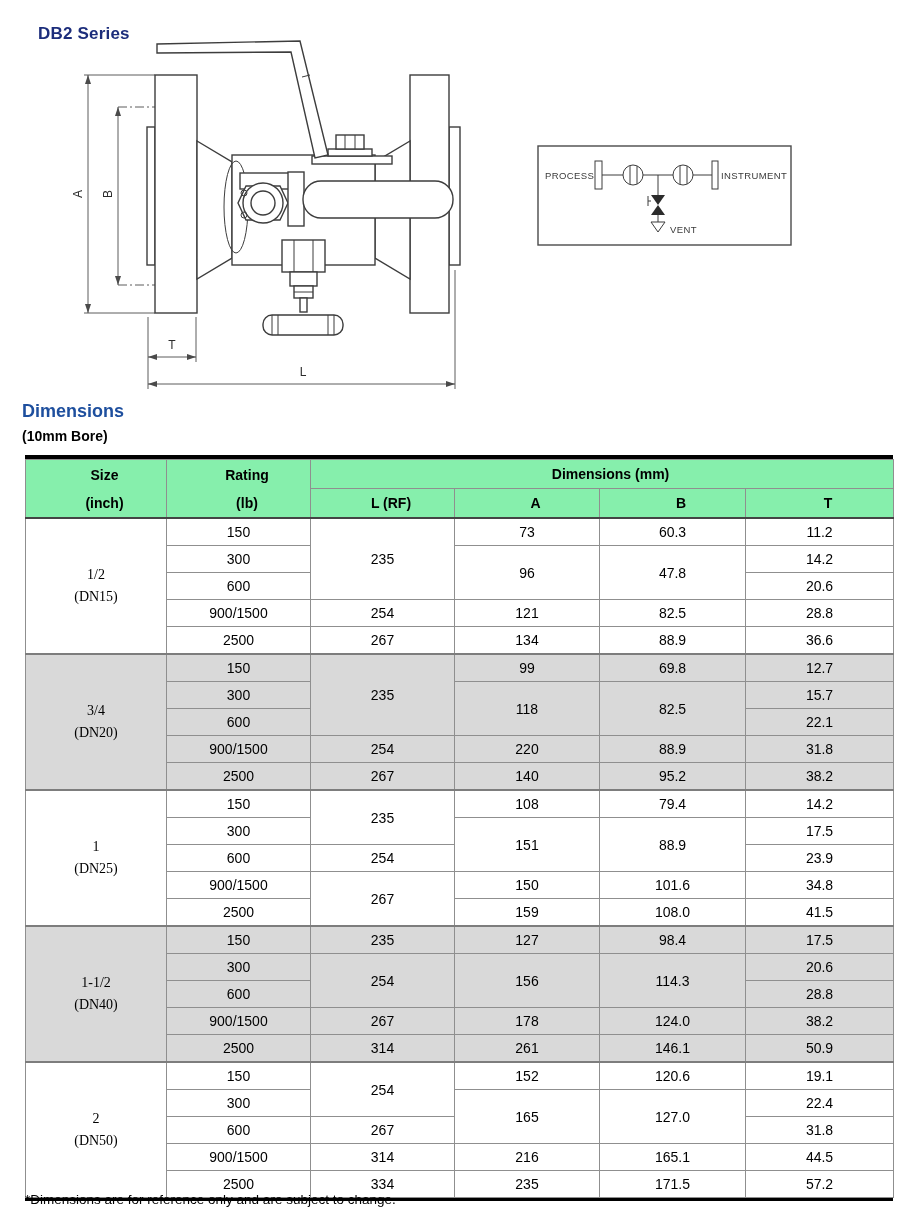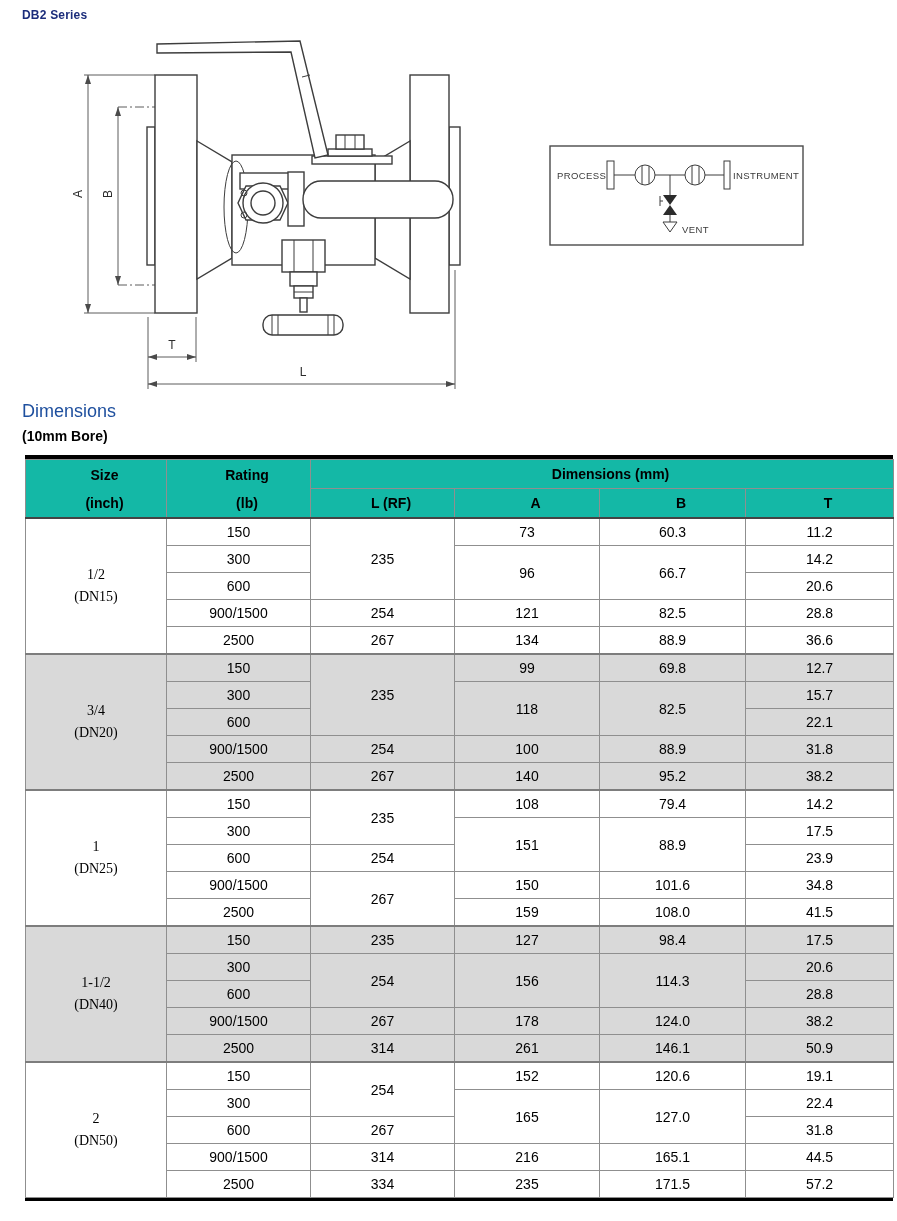--- a/index.html
+++ b/index.html
@@ -1,46 +1,46 @@
 <!DOCTYPE html>
 <html><head>
 <meta charset="utf-8">
 <style>
   html,body{margin:0;padding:0;background:#fff;}
   .page{
     position:relative;width:897px;height:1221px;background:#fff;
     font-family:"Liberation Sans","DejaVu Sans",sans-serif;color:#000;overflow:hidden;
   }
   .title{
-    position:absolute;left:22px;top:8px;margin:0;
-    font-size:12px;font-weight:bold;color:#1c2d7b;letter-spacing:.2px;
+    position:absolute;left:22px;top:8px;margin:16px;
+    font-size:17px;font-weight:bold;color:#1c2d7b;letter-spacing:.2px;
   }
   .valve-drawing{position:absolute;left:60px;top:35px;width:420px;height:360px;}
-  .schematic{position:absolute;left:520px;top:145px;width:256px;height:102px;padding-left:29px;}
+  .schematic{position:absolute;left:508px;top:145px;width:256px;height:102px;padding-left:29px;}
   .section-heading{
     position:absolute;left:22px;top:401px;margin:0;
-    font-size:18px;font-weight:normal;color:#1e4f9e;
+    font-size:18px;font-weight:bold;color:#1e4f9e;
   }
   .subheading{
     position:absolute;left:22px;top:428px;
     font-size:14px;font-weight:bold;color:#000;
   }
   .table-wrap{
     position:absolute;left:25px;top:455px;width:868px;
     border-top:4px solid #000;border-bottom:3px solid #000;
   }
   table.dims{
     width:100%;border-collapse:collapse;table-layout:fixed;
     font-size:14px;
   }
   table.dims th,table.dims td{
     border:1px solid #8f8f8f;text-align:center;vertical-align:middle;padding:0;
   }
   table.dims thead th{
-    background:#14b8a6;font-weight:bold;height:28px;padding-left:17px;
+    background:#86efac;font-weight:bold;height:28px;padding-left:17px;
   }
   table.dims thead th .hline{line-height:28px;height:28px;}
   table.dims thead{border-bottom:2px solid #444;}
   table.dims td{height:26px;font-weight:normal;}
   tr.shaded td{background:#d9d9d9;}
   tr.block-start td{border-top:2px solid #7d7d7d;}
   td.size-cell div{line-height:22px;font-family:Liberation Serif, serif;}
   .footnote{
     position:absolute;left:25px;top:1192px;font-size:13.5px;color:#000;
   }
@@ -215,21 +215,21 @@
             </td>
             <td>150</td>
             <td rowspan="3">235</td>
             <td>73</td>
             <td>60.3</td>
             <td>11.2</td>
           </tr>
           <tr>
             <td>300</td>
             <td rowspan="2">96</td>
-            <td rowspan="2">66.7</td>
+            <td rowspan="2">47.8</td>
             <td>14.2</td>
           </tr>
           <tr>
             <td>600</td>
             <td>20.6</td>
           </tr>
           <tr>
             <td>900/1500</td>
             <td>254</td>
             <td>121</td>
@@ -260,21 +260,21 @@
             <td rowspan="2">82.5</td>
             <td>15.7</td>
           </tr>
           <tr class="shaded">
             <td>600</td>
             <td>22.1</td>
           </tr>
           <tr class="shaded">
             <td>900/1500</td>
             <td>254</td>
-            <td>100</td>
+            <td>220</td>
             <td>88.9</td>
             <td>31.8</td>
           </tr>
           <tr class="shaded">
             <td>2500</td>
             <td>267</td>
             <td>140</td>
             <td>95.2</td>
             <td>38.2</td>
           </tr>
@@ -382,13 +382,14 @@
             <td>2500</td>
             <td>334</td>
             <td>235</td>
             <td>171.5</td>
             <td>57.2</td>
           </tr>
         </tbody>
     </table>
   </div>
 
+  <div class="footnote">*Dimensions are for reference only and are subject to change.</div>
 </div>
 
 </body></html>

